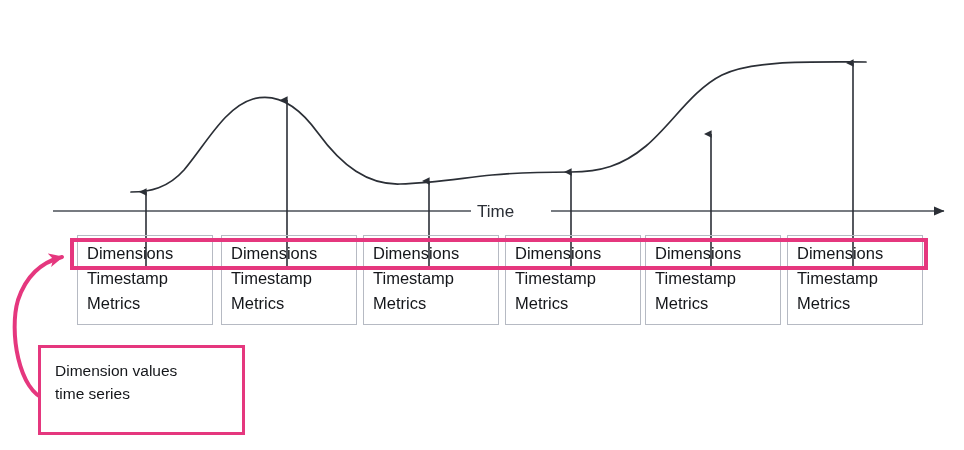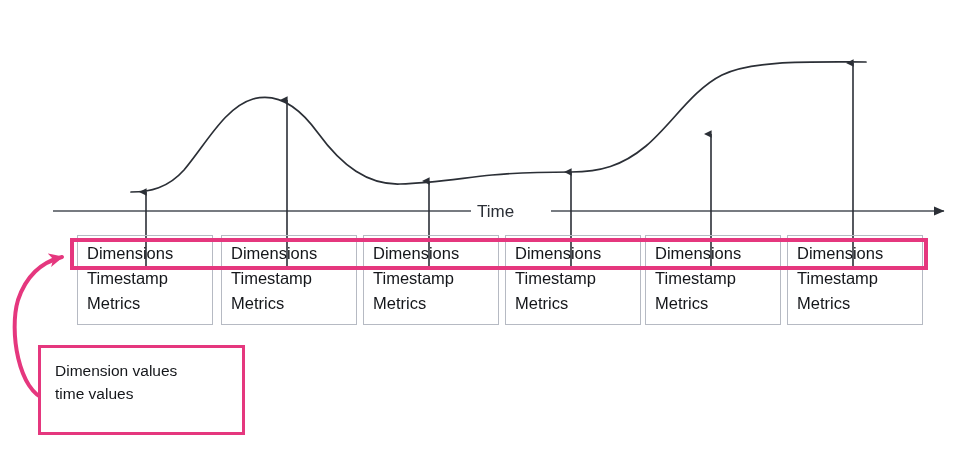--- a/index.html
+++ b/index.html
@@ -146,16 +146,16 @@
   <div class="record-box" style="left:787px; top:235px; width:136px; height:90px;">
     <div class="record-line">Dimensions</div>
     <div class="record-line">Timestamp</div>
     <div class="record-line">Metrics</div>
   </div>
 
   <div class="highlight-band" style="left:70px; top:238px; width:858px; height:32px;"></div>
 
   <div class="callout-box" style="left:38px; top:345px; width:207px; height:90px;">
     <div class="callout-line">Dimension values</div>
-    <div class="callout-line">time values</div>
+    <div class="callout-line">time series</div>
   </div>
 
 </div>
 
 </body></html>

